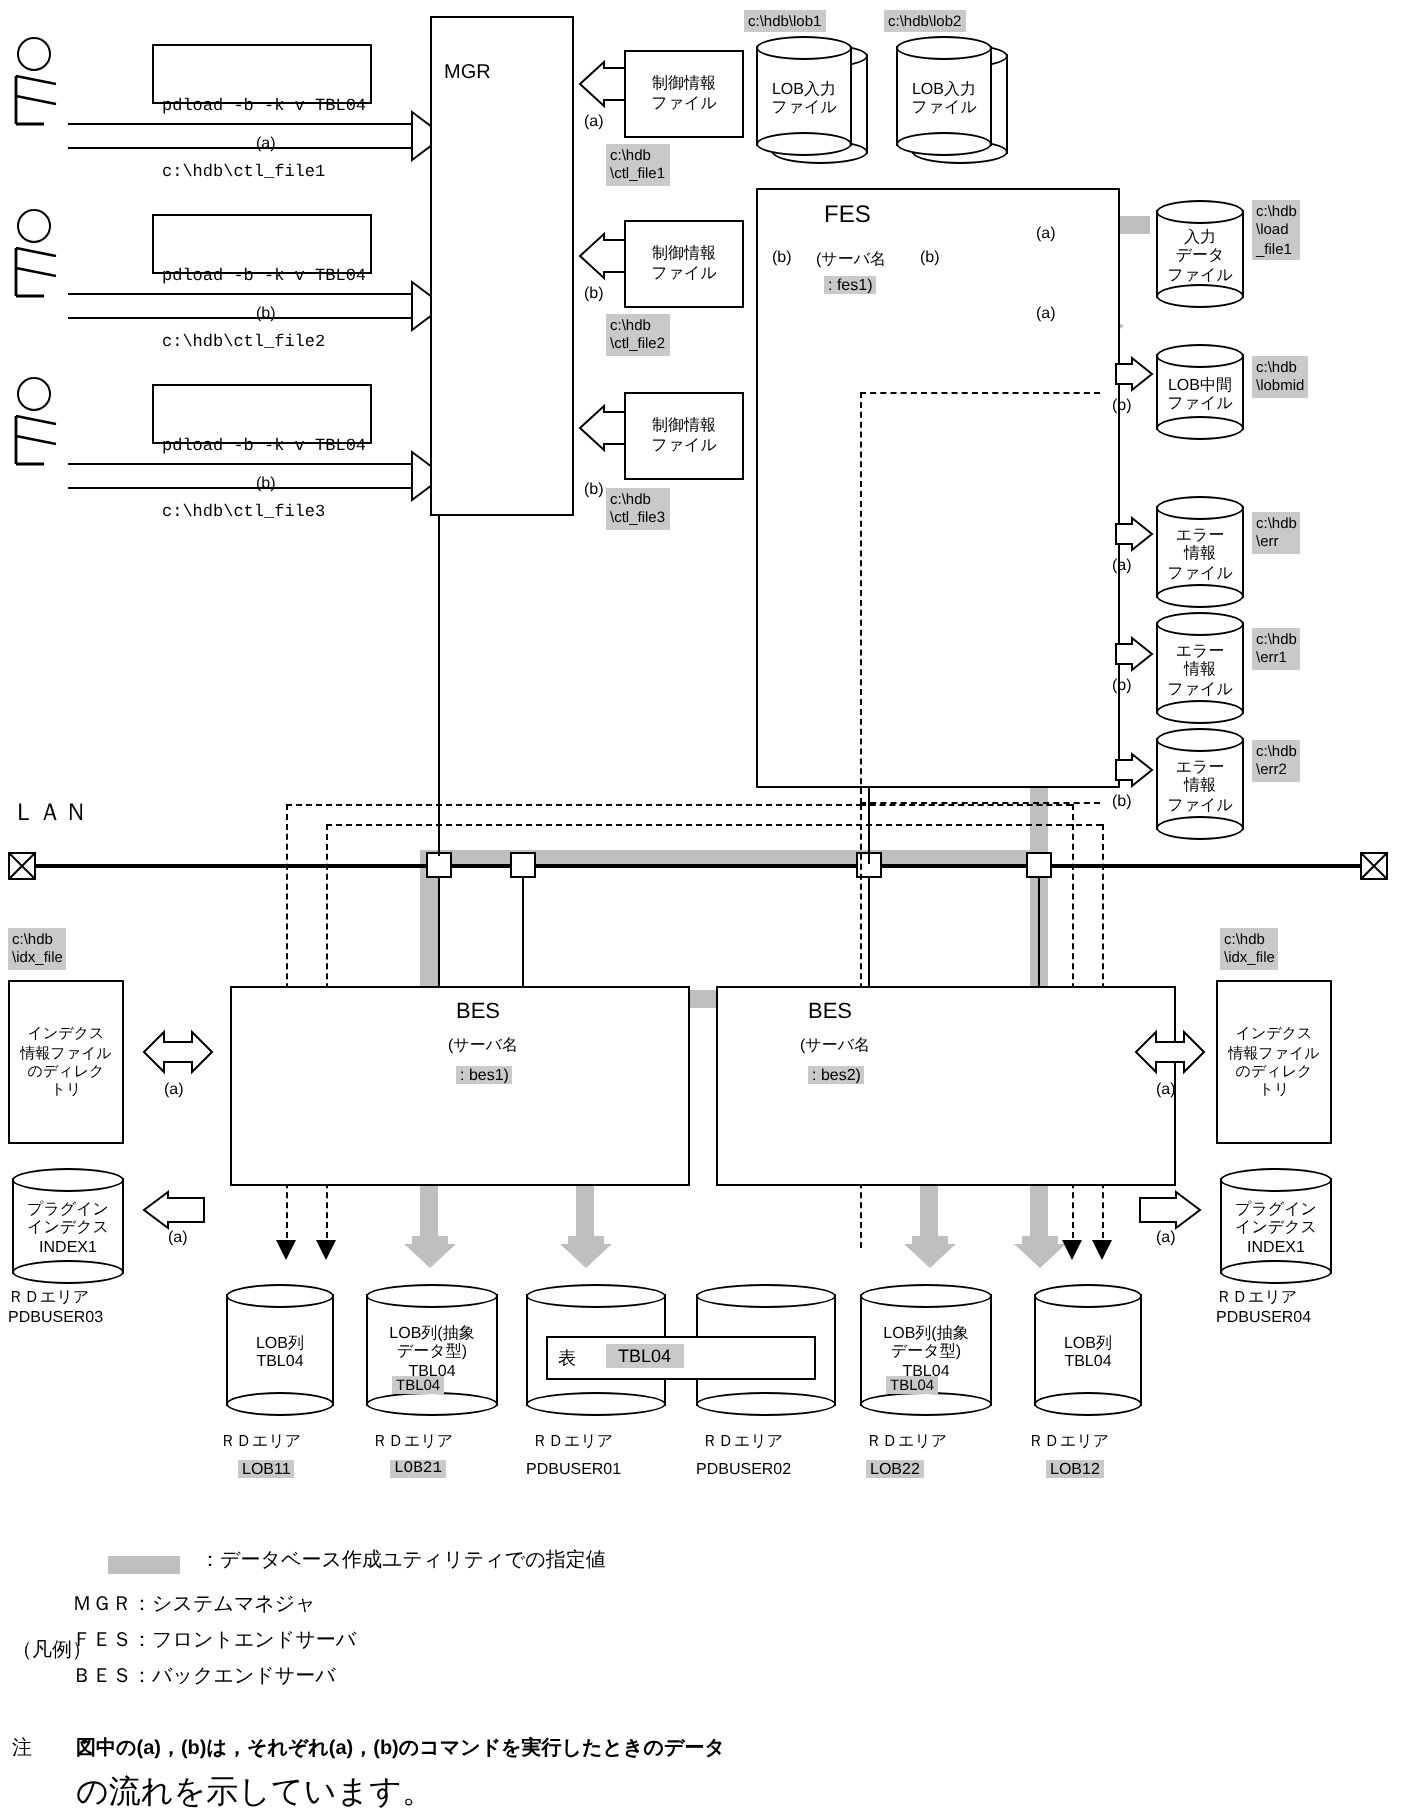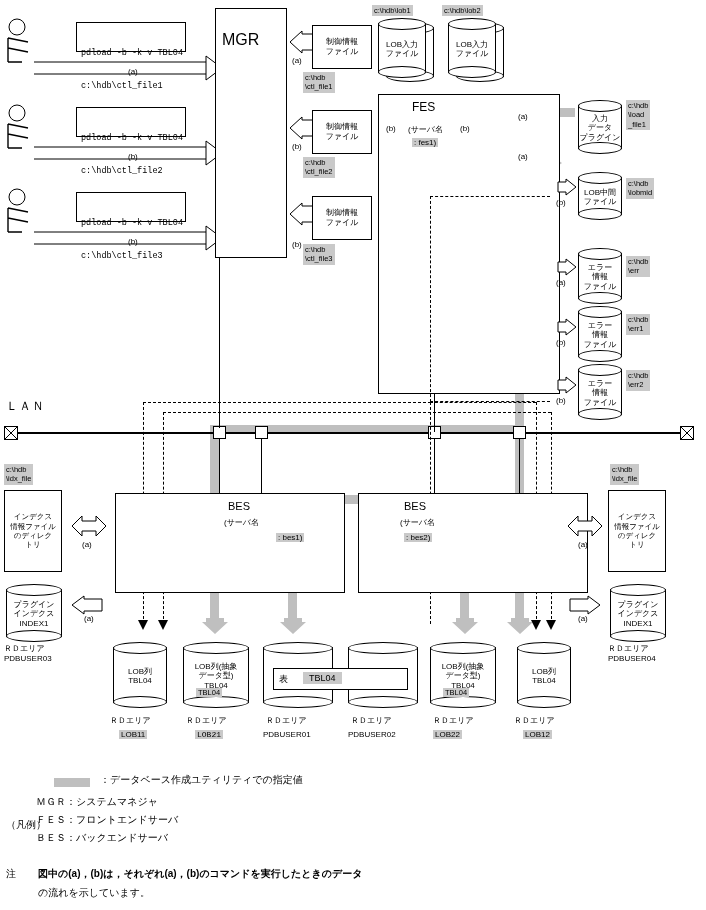--- a/index.html
+++ b/index.html
@@ -90,21 +90,21 @@
 </svg>
 <div class="abs sm" style="left:128px;top:152px;">(b)</div>
 
 <svg width="190" height="30" style="left:32px;top:222px;">
   <path d="M2 10 L174 10 M2 22 L174 22" stroke="#000" fill="none"></path>
   <polygon points="174,4 190,16 174,28" fill="#fff" stroke="#000"></polygon>
 </svg>
 <div class="abs sm" style="left:128px;top:237px;">(b)</div>
 
 <div class="abs box" style="left:215px;top:8px;width:72px;height:250px;">
-  <div class="abs" style="left:6px;top:22px;font-size:16px;">MGR</div>
+  <div class="abs" style="left:6px;top:22px;font-size:10px;">MGR</div>
 </div>
 
 <svg width="30" height="20" style="left:290px;top:32px;">
   <polygon points="30,2 12,2 12,-1 0,10 12,21 12,18 30,18" fill="#fff" stroke="#000"></polygon>
 </svg>
 <div class="abs sm" style="left:292px;top:56px;">(a)</div>
 <div class="abs box col sm" style="left:312px;top:25px;width:60px;height:44px;">
   <div class="txt">制御情報
 ファイル</div>
 </div>
@@ -170,21 +170,21 @@
 <div class="abs sm" style="left:518px;top:152px;">(a)</div>
 
 <div class="abs" style="left:430px;top:196px;width:120px;height:206px;border:1px dashed #000;border-right:none;"></div>
 
 <div class="cyl" style="left:578px;top:100px;width:44px;height:54px;">
   <div class="body"></div>
     <div class="bot"></div>
     <div class="top"></div>
   <div class="lbl txt">入力
 データ
-プラグイン</div>
+ファイル</div>
 </div>
 <div class="abs hl txt xs" style="left:626px;top:100px;padding:1px 2px;">c:\hdb
 \load
 _file1</div>
 
 <svg width="18" height="18" style="left:558px;top:178px;">
   <polygon points="0,4 8,4 8,1 18,9 8,17 8,14 0,14" fill="#fff" stroke="#000"></polygon>
 </svg>
 <div class="abs sm" style="left:556px;top:198px;">(b)</div>
 <div class="cyl" style="left:578px;top:172px;width:44px;height:48px;">
@@ -281,21 +281,21 @@
 <svg width="12" height="10" style="left:531px;top:620px;">
     <polygon points="0,0 10,0 5,10" fill="#000"></polygon>
   </svg>
 <svg width="12" height="10" style="left:546px;top:620px;">
     <polygon points="0,0 10,0 5,10" fill="#000"></polygon>
   </svg>
 
 <div class="abs box" style="left:115px;top:493px;width:230px;height:100px;"></div>
 <div class="abs" style="left:228px;top:500px;font-size:11px;">BES</div>
 <div class="abs sm" style="left:224px;top:517px;">(サーバ名</div>
-<div class="abs sm hl" style="left:228px;top:533px;padding:0 2px;margin-left:48px;">: bes1)</div>
+<div class="abs sm hl" style="left:228px;top:533px;padding:0 2px;">: bes1)</div>
 
 <div class="abs box" style="left:358px;top:493px;width:230px;height:100px;"></div>
 <div class="abs" style="left:404px;top:500px;font-size:11px;">BES</div>
 <div class="abs sm" style="left:400px;top:517px;">(サーバ名</div>
 <div class="abs sm hl" style="left:404px;top:533px;padding:0 2px;">: bes2)</div>
 
 <div class="abs hl txt xs" style="left:4px;top:464px;padding:1px 2px;">c:\hdb
 \idx_file</div>
 <div class="abs box col xs" style="left:4px;top:490px;width:58px;height:82px;">
   <div class="txt">インデクス
@@ -417,13 +417,13 @@
 
 <div class="abs sm" style="left:6px;top:774px;font-size:10px;margin-top:44px;">（凡例）</div>
 <div class="abs thick" style="left:54px;top:778px;width:36px;height:9px;"></div>
 <div class="abs" style="left:100px;top:773px;font-size:10px;">：データベース作成ユティリティでの指定値</div>
 <div class="abs" style="left:36px;top:795px;font-size:10px;">ＭＧＲ：システムマネジャ</div>
 <div class="abs" style="left:36px;top:813px;font-size:10px;text-align:right;">ＦＥＳ：フロントエンドサーバ</div>
 <div class="abs" style="left:36px;top:831px;font-size:10px;">ＢＥＳ：バックエンドサーバ</div>
 
 <div class="abs" style="left:6px;top:867px;font-size:10px;">注</div>
 <div class="abs" style="left:38px;top:867px;font-size:10px;font-weight:bold;">図中の(a)，(b)は，それぞれ(a)，(b)のコマンドを実行したときのデータ</div>
-<div class="abs" style="left:38px;top:886px;font-size:10px;">の流れを示しています。</div>
+<div class="abs" style="left:38px;top:886px;font-size:16px;">の流れを示しています。</div>
 
 </body></html>

